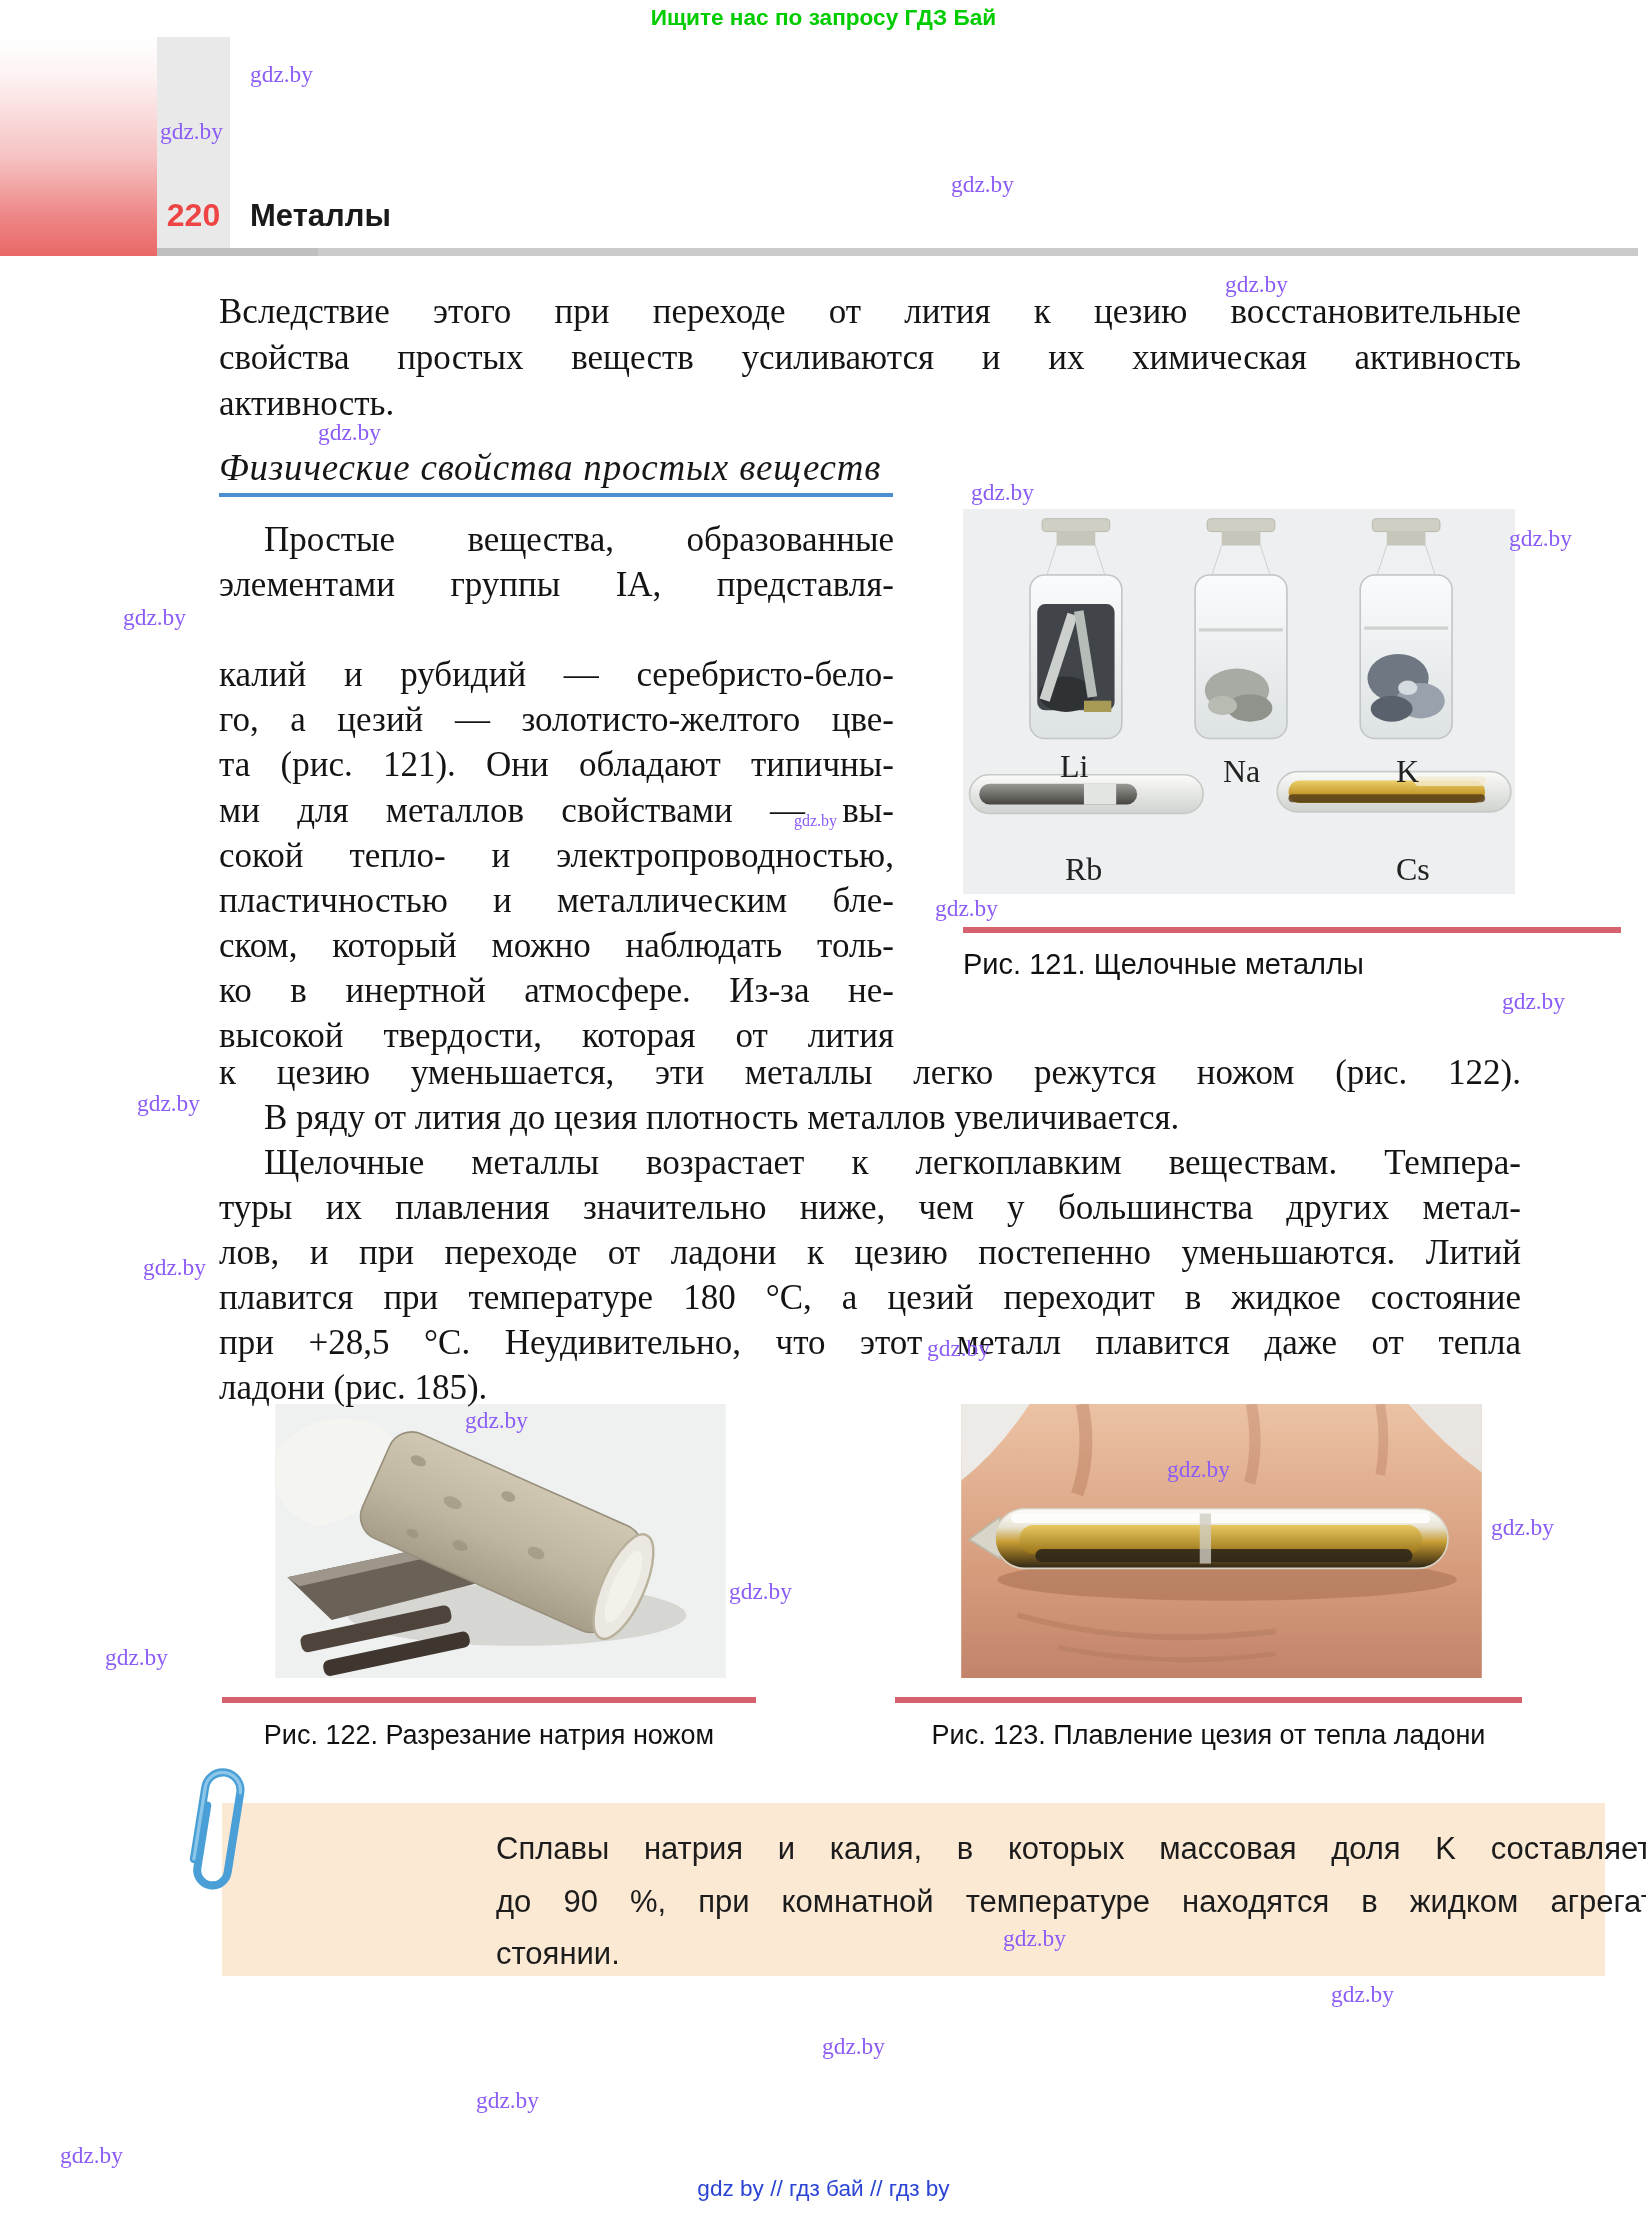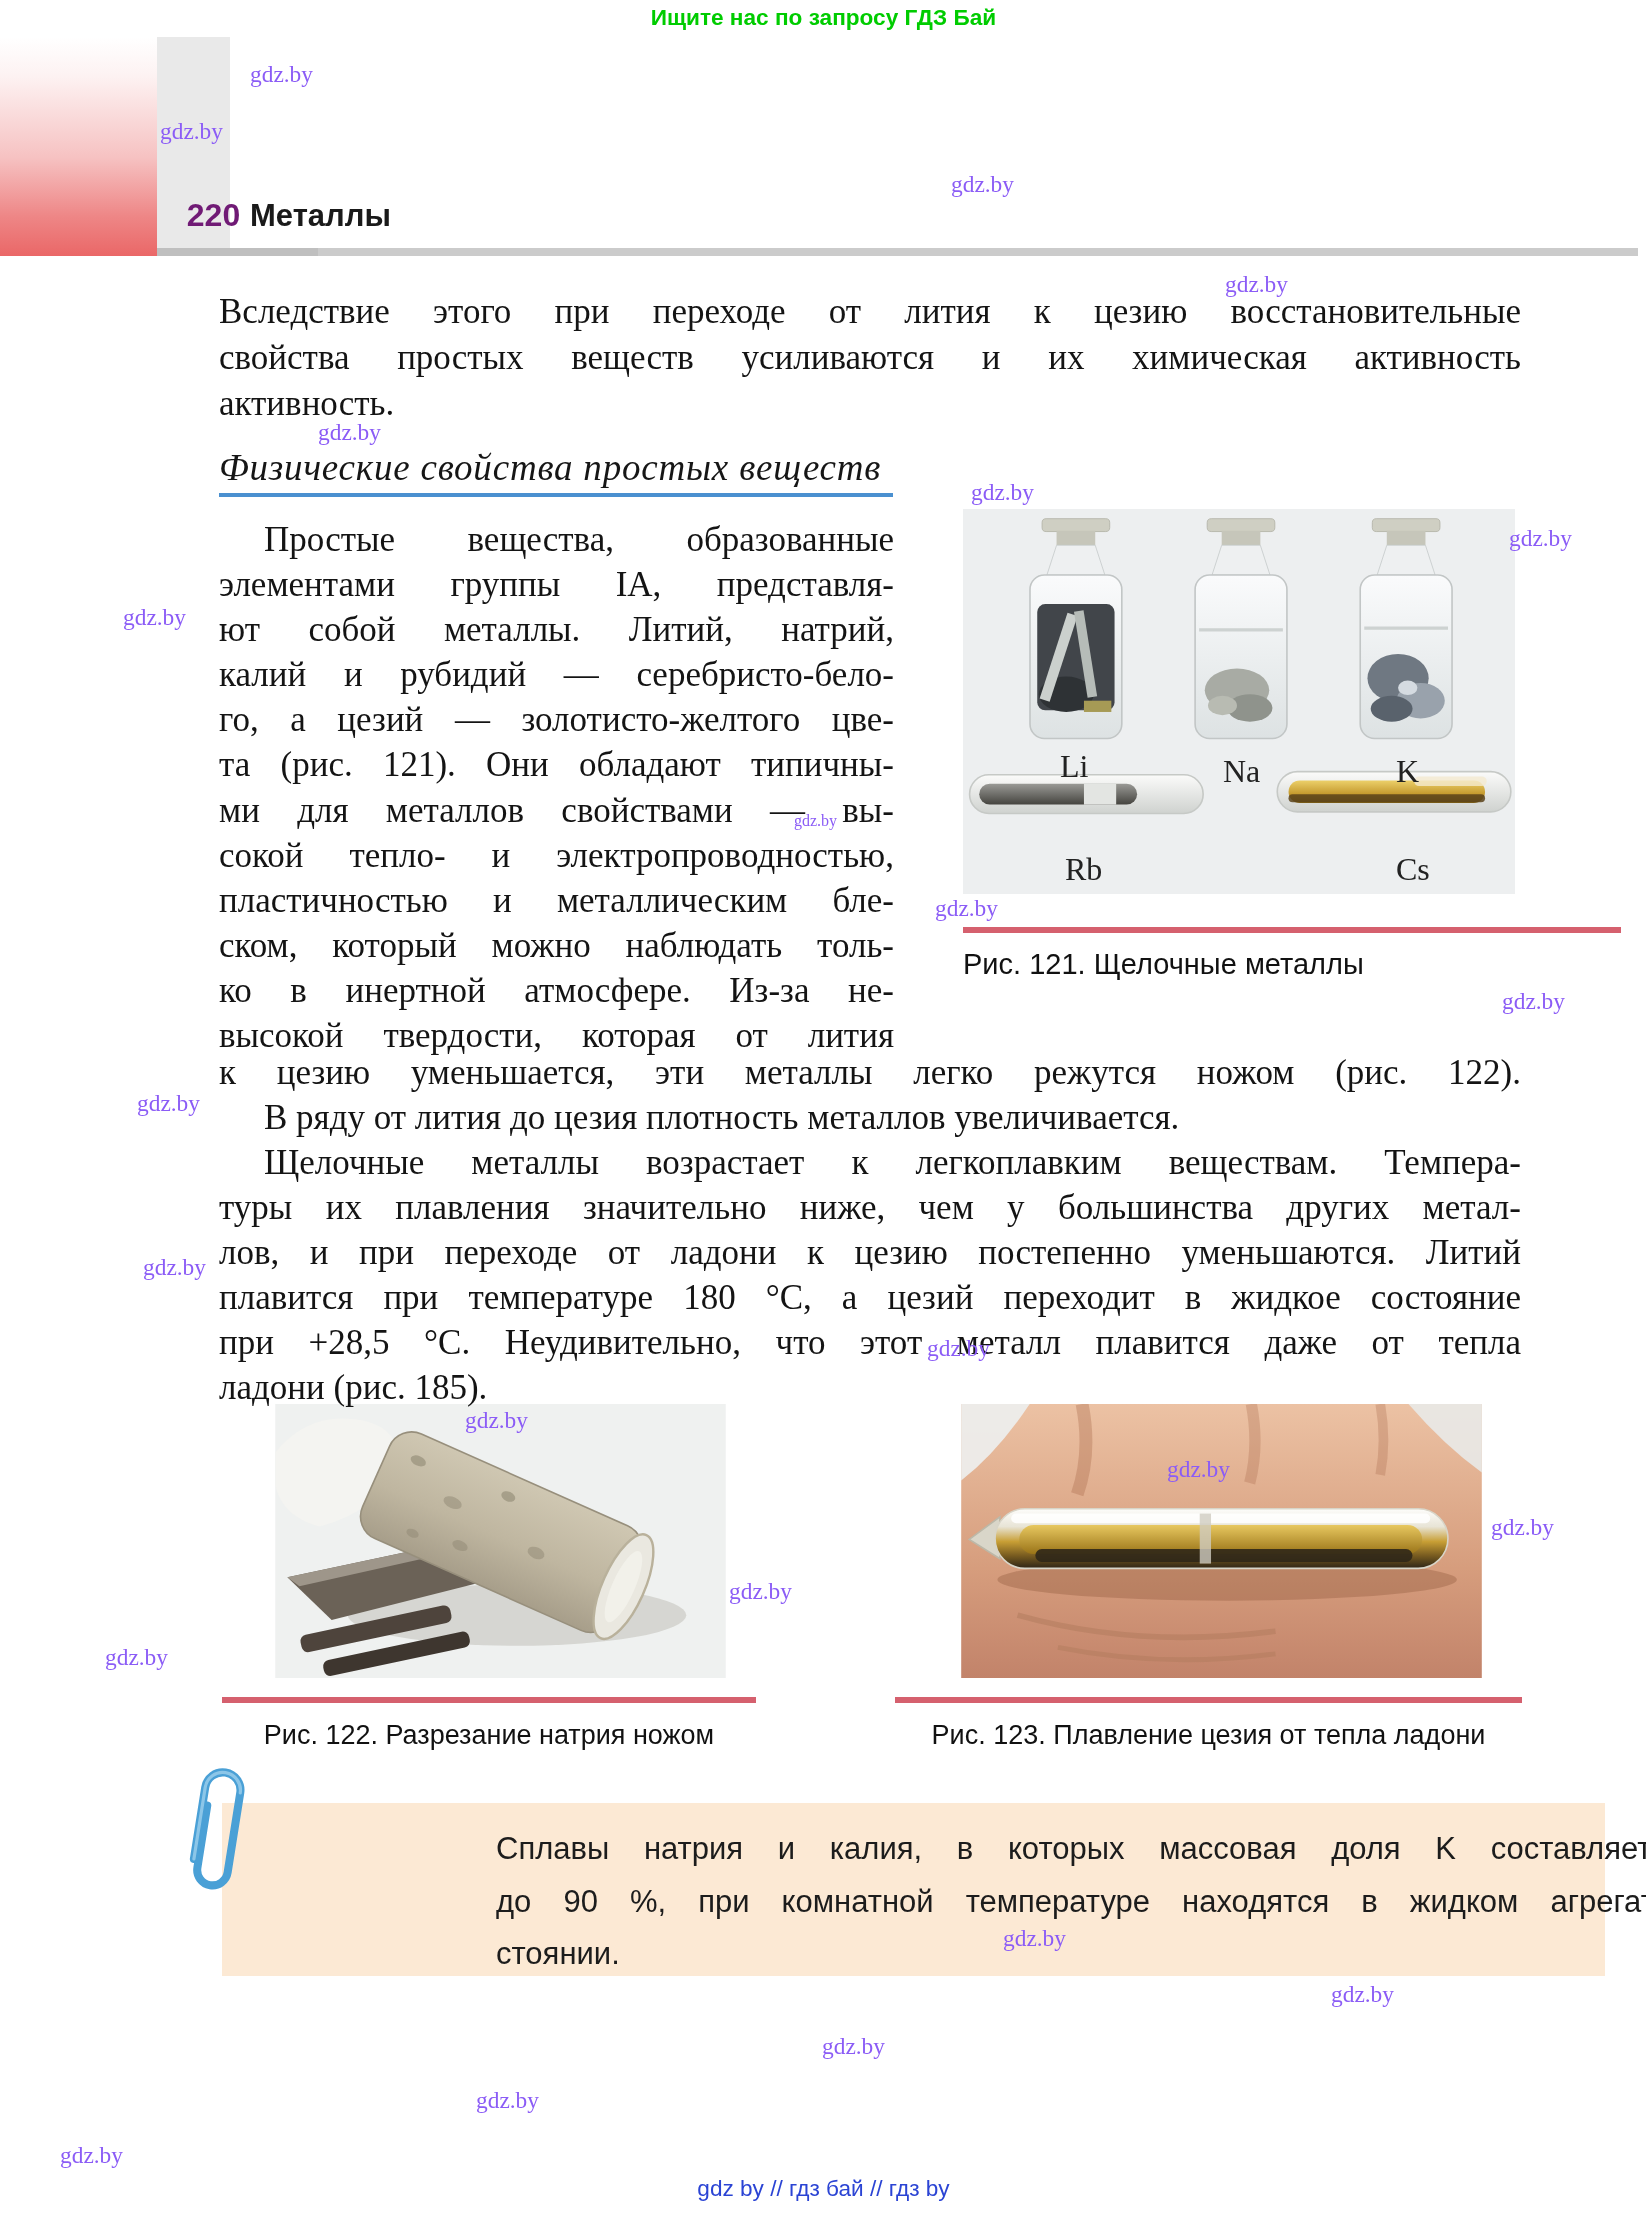--- a/index.html
+++ b/index.html
@@ -6,21 +6,21 @@
   #page{position:relative;width:1647px;height:2216px;background:#ffffff;overflow:hidden;
         font-family:"Liberation Serif","DejaVu Serif",serif;color:#161616;}
   .abs{position:absolute;}
   
   #promo{top:4.8px;left:0;width:1647px;text-align:center;font-family:"Liberation Sans","DejaVu Sans",sans-serif;
          font-size:22.6px;font-weight:bold;}
   #red-block{left:0;top:37px;width:157px;height:219px;
              background:linear-gradient(180deg,#ffffff 0%,#fdf2f2 18%,#f6c2c2 55%,#ee8686 82%,#ea6767 100%);}
   #num-strip{left:157px;top:37px;width:73px;height:219px;background:#e9e9e9;}
   #page-num{left:157px;top:197px;width:73px;text-align:center;font-family:"Liberation Sans","DejaVu Sans",sans-serif;
-            font-size:32px;font-weight:bold;color:#701a75;padding-left:20px;}
+            font-size:32px;font-weight:bold;color:#ef4444;}
   #chapter{left:250px;top:198px;font-family:"Liberation Sans","DejaVu Sans",sans-serif;font-size:31px;font-weight:bold;color:#1a1a1a;}
   #head-rule{left:157px;top:248px;width:1481px;height:8px;background:linear-gradient(90deg,#bfbfbf 0 161px,#cbcbcb 161px 100%);}
   
   .tline{position:absolute;font-size:35px;line-height:39px;height:42px;white-space:nowrap;color:#141414;}
   .tline.just{white-space:normal;text-align:justify;text-align-last:justify;}
   .tline.ind{text-indent:45px;}
   #sec-heading{left:219px;top:446px;font-size:37px;font-style:italic;letter-spacing:0.8px;}
   #sec-underline{left:219px;top:493px;width:674px;height:4px;background:#4a90d0;}
   
   #fig121{left:963px;top:509px;width:552px;height:385px;background:#edeff0;}
@@ -228,21 +228,20 @@
       <path d="M28,128 L28,38 A22,22 0 0 1 72,38" fill="none" stroke="#8cc6e8" stroke-width="4" stroke-linecap="round"></path>
     </svg>
   </div>
 
   <div class="abs" id="footer">gdz by  //  гдз бай  //  гдз by</div>
 <div class="tline just" style="left: 219px; top: 292px; width: 1302px;">Вследствие этого при переходе от лития к цезию восстановительные</div>
     <div class="tline just" style="left: 219px; top: 338px; width: 1302px;">свойства простых веществ усиливаются и их химическая активность</div>
     <div class="tline" style="left: 219px; top: 384px; width: 1302px;">активность.</div>
     <div class="tline just ind" style="left: 219px; top: 520px; width: 675px;">Простые вещества, образованные</div>
     <div class="tline just" style="left: 219px; top: 565px; width: 675px;">элементами группы IA, представля-</div>
-    <div class="tline just" style="left: 219px; top: 610px; width: 675px;">ют собой металлы. Литий, натрий,</div>
     <div class="tline just" style="left: 219px; top: 655px; width: 675px;">калий и рубидий — серебристо-бело-</div>
     <div class="tline just" style="left: 219px; top: 700px; width: 675px;">го, а цезий — золотисто-желтого цве-</div>
     <div class="tline just" style="left: 219px; top: 745px; width: 675px;">та (рис. 121). Они обладают типичны-</div>
     <div class="tline just" style="left: 219px; top: 791px; width: 675px;">ми для металлов свойствами — вы-</div>
     <div class="tline just" style="left: 219px; top: 836px; width: 675px;">сокой тепло- и электропроводностью,</div>
     <div class="tline just" style="left: 219px; top: 881px; width: 675px;">пластичностью и металлическим бле-</div>
     <div class="tline just" style="left: 219px; top: 926px; width: 675px;">ском, который можно наблюдать толь-</div>
     <div class="tline just" style="left: 219px; top: 971px; width: 675px;">ко в инертной атмосфере. Из-за не-</div>
     <div class="tline just" style="left: 219px; top: 1016px; width: 675px; font-family: Liberation Serif, serif;">высокой твердости, которая от лития</div>
     <div class="tline just" style="left: 219px; top: 1053px; width: 1302px;">к цезию уменьшается, эти металлы легко режутся ножом (рис. 122).</div>

